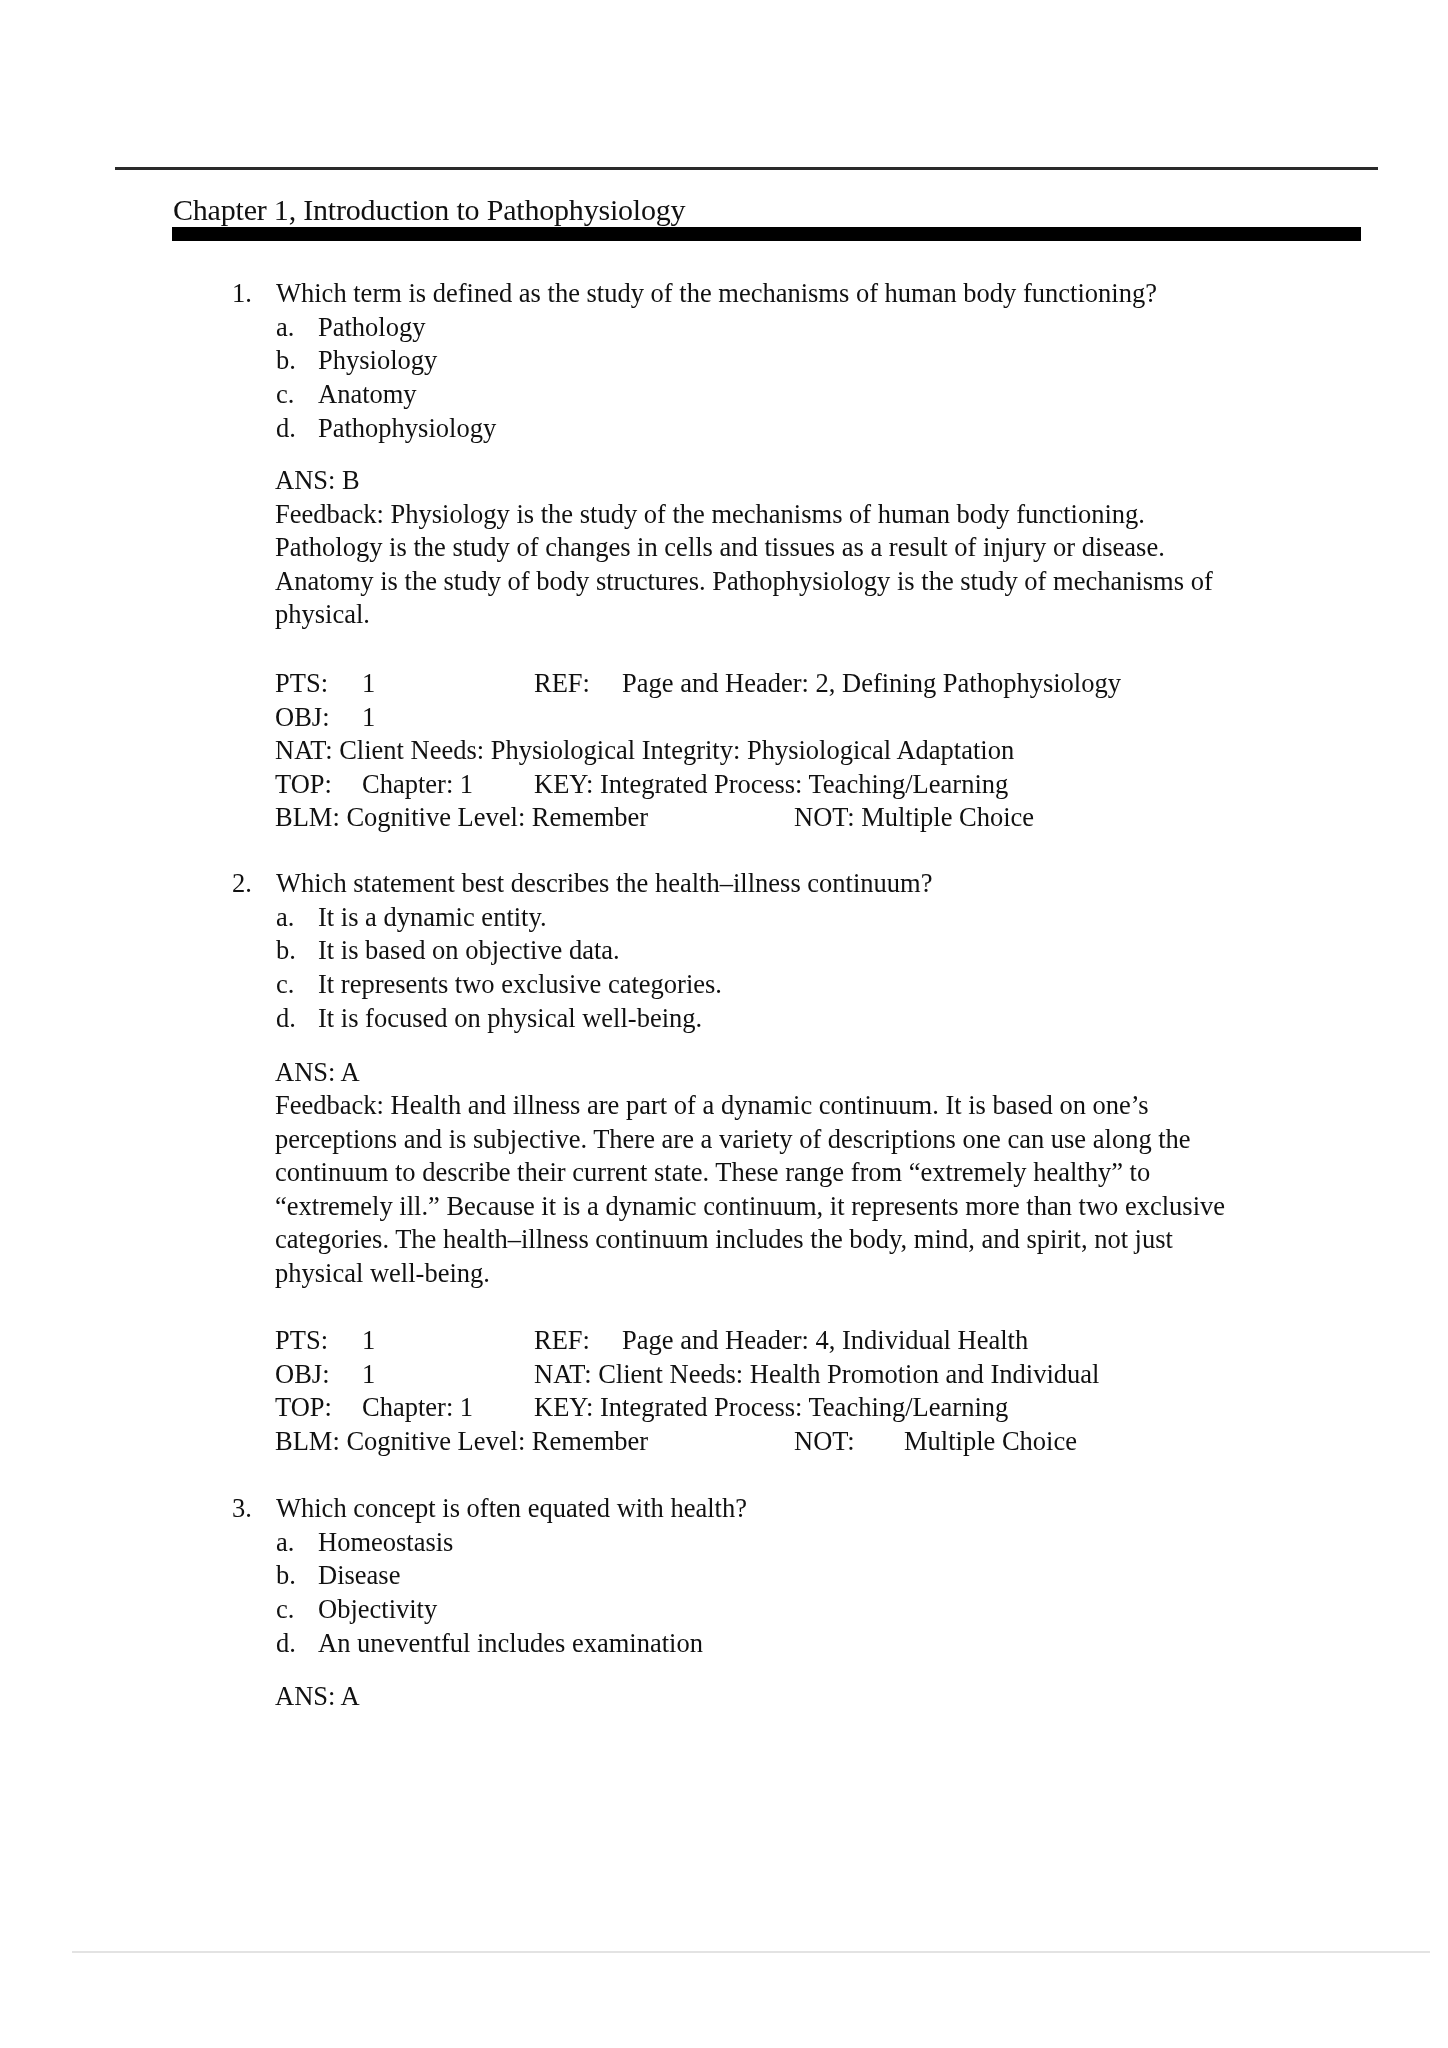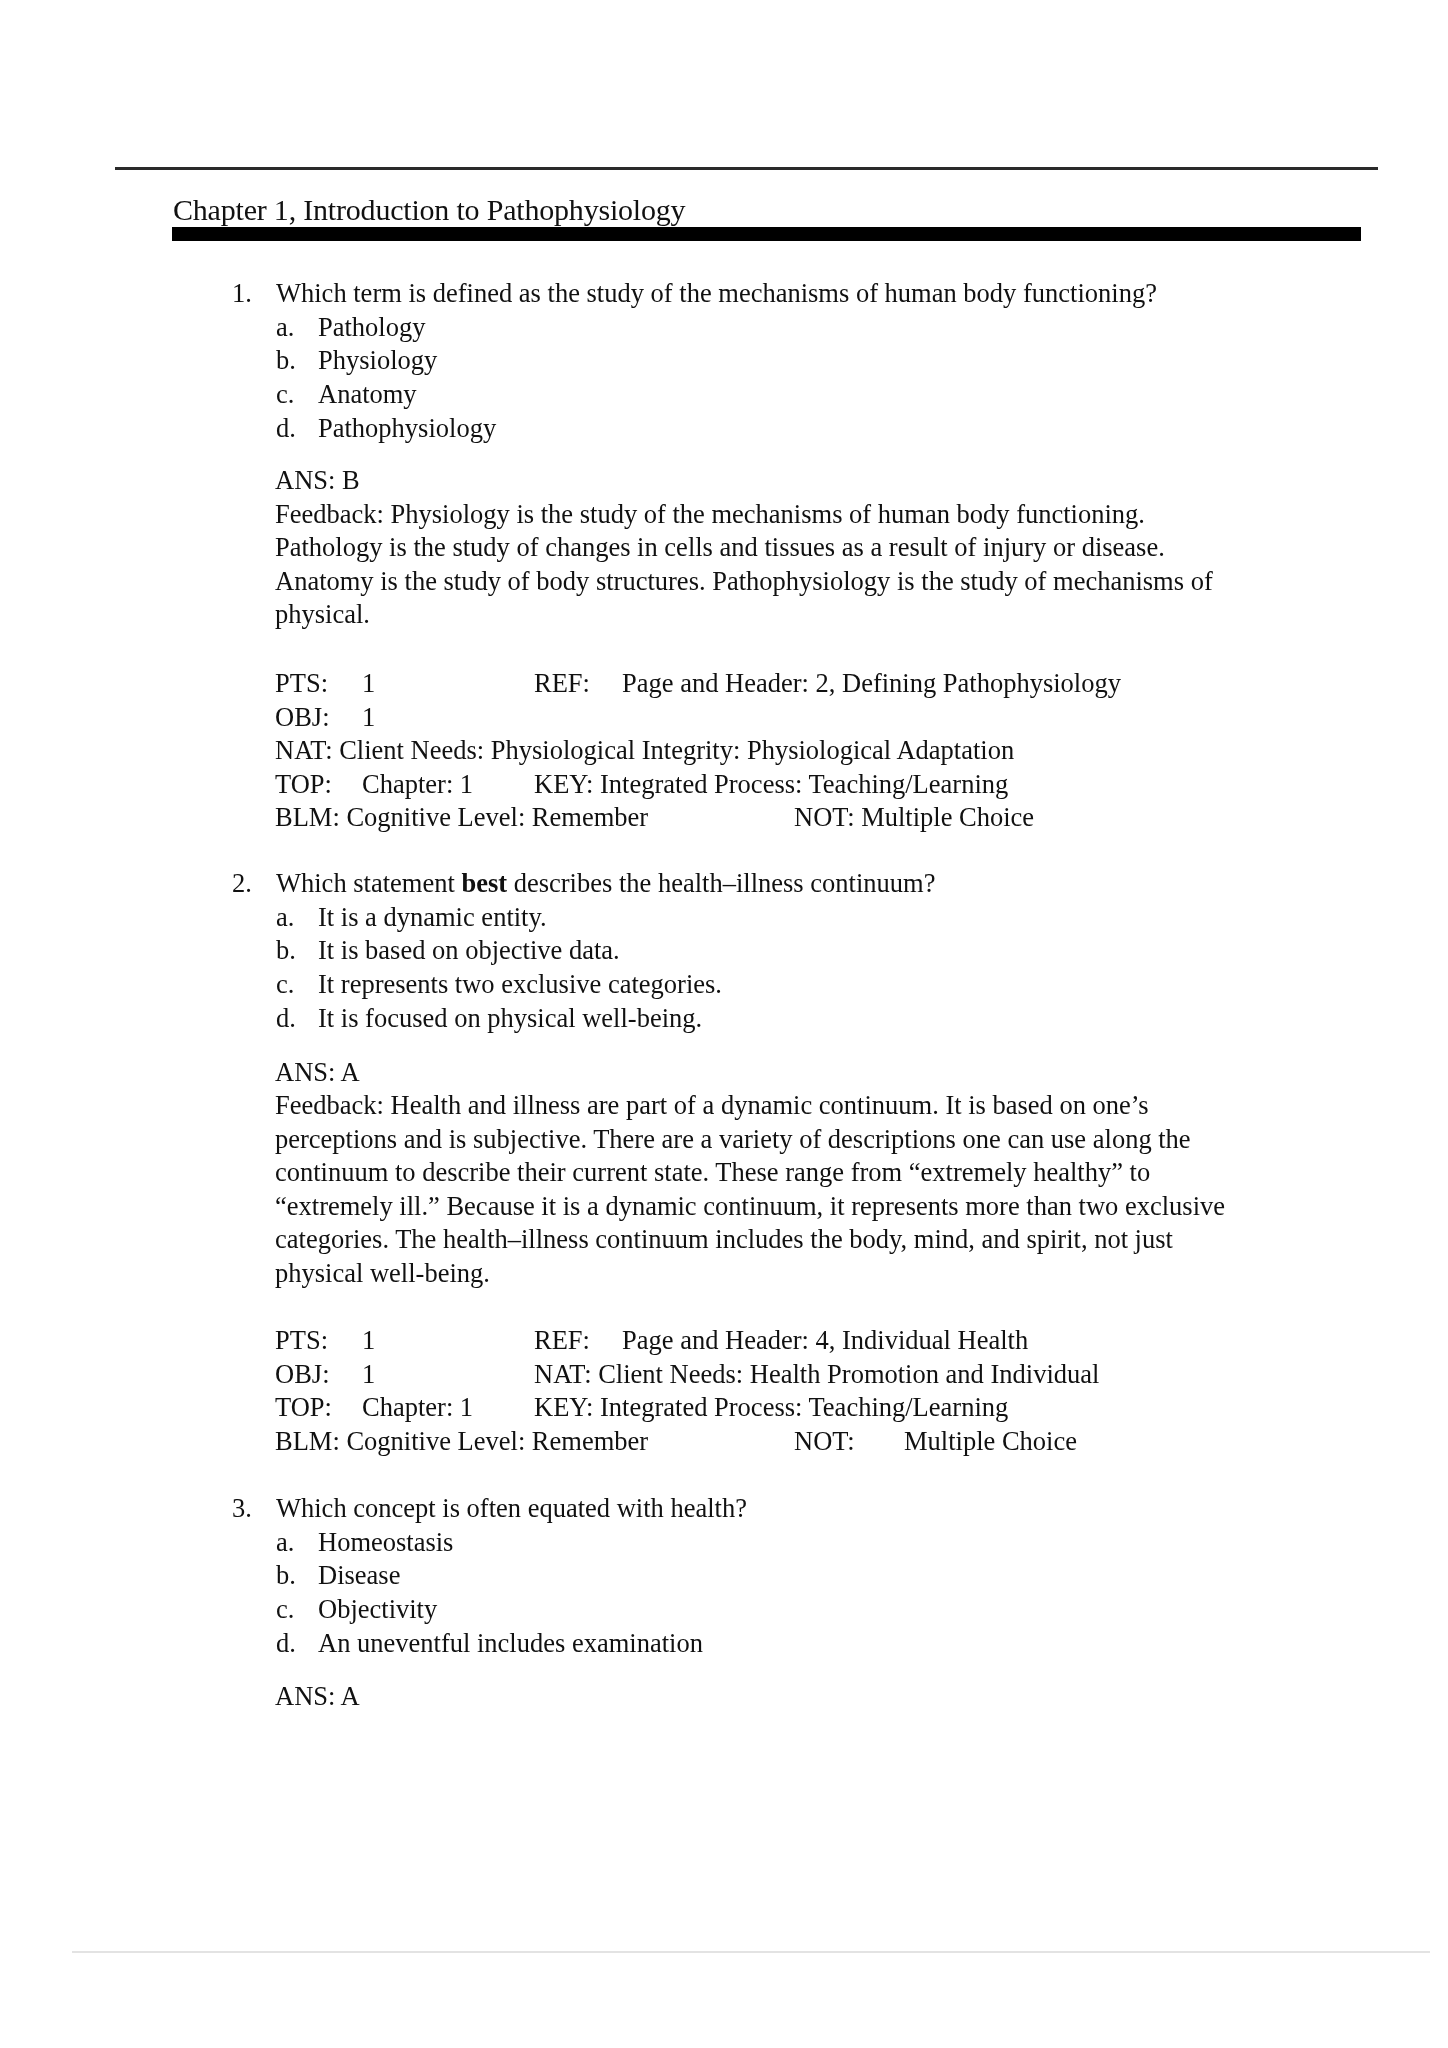--- a/index.html
+++ b/index.html
@@ -13,21 +13,21 @@
   .ln { position:absolute; font-size:26.5px; line-height:30px; white-space:nowrap; }
   .num { left:232px; }
   .q { left:276px; }
   .opt-letter { left:276px; }
   .opt-text { left:318px; }
   .blk { left:275px; }
   .meta-val { left:362px; }
   .meta-mid { left:534px; }
   .meta-mid-val { left:622px; }
   .meta-not { left:794px; }
-  b { font-weight:bold; }
+  b { font-weight:normal; }
 </style>
 </head>
 <body>
 
 <div class="rule-top"></div>
 <div class="title">Chapter 1, Introduction to Pathophysiology</div>
 <div class="title-bar"></div>
 
 <section>
   <div class="ln num" style="top:278px">1.</div>

